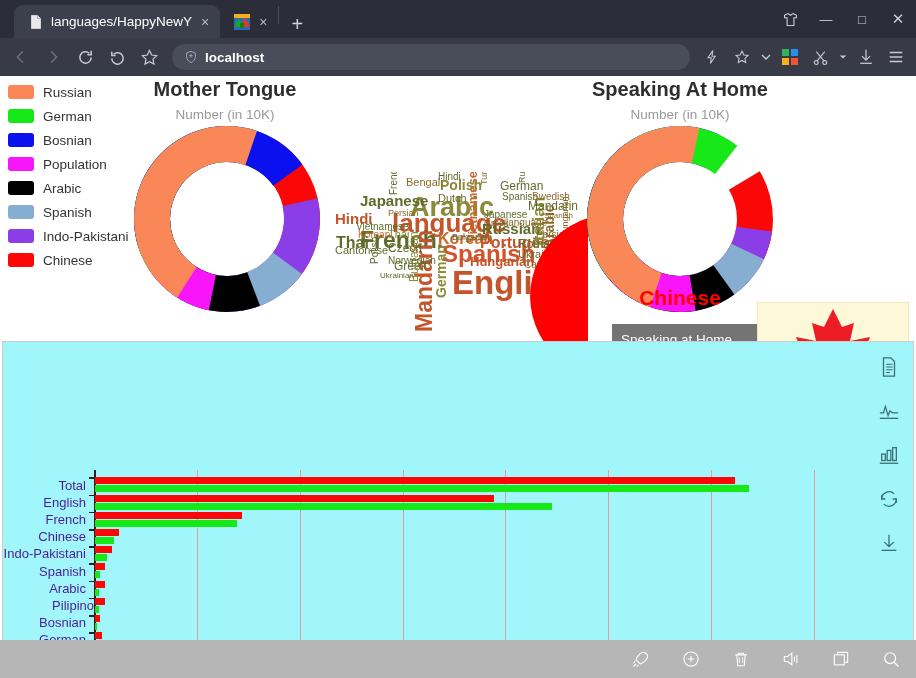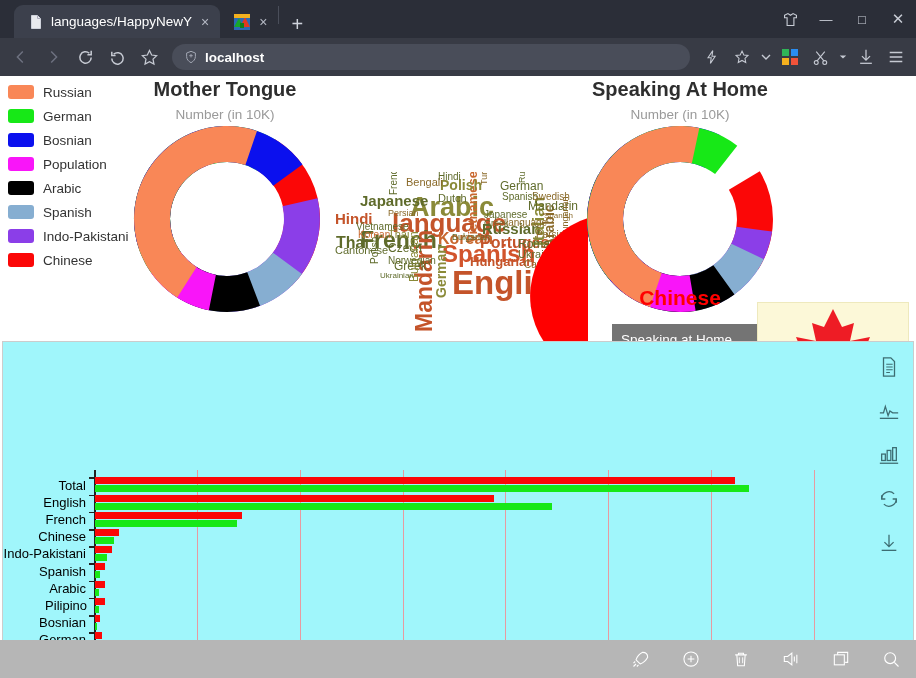--- a/index.html
+++ b/index.html
@@ -88,21 +88,21 @@
   .barchart-title {
     position:absolute; left:0; right:0; bottom:8px; text-align:center;
     font-size:18px; font-weight:bold; color:#2e2e2e;
   }
   .sidebar-tools {
     position:absolute; right:0; top:0; width:48px; height:331px;
     display:flex; flex-direction:column; align-items:center; gap:18px; padding-top:12px;
   }
   .sidebar-tools .ic { width:26px; height:26px; color:#3d6d72; display:flex; align-items:center; justify-content:center; }
   .unit-lbl { position:absolute; font-size:12px; color:#444; }
-  .cat-lbl { position:absolute; font-size:13px; color:#000000; text-align:right; white-space:nowrap; }
+  .cat-lbl { position:absolute; font-size:13px; color:#4c1d95; text-align:right; white-space:nowrap; }
   .tick-lbl { position:absolute; font-size:12.5px; color:#3a3a3a; text-align:center; white-space:nowrap; }
   .bar { position:absolute; }
   .gridline { position:absolute; width:1px; background:#e79aa0; }
   .axisline { position:absolute; background:#222222; }
   .tickmark { position:absolute; background:#222222; }
   
   .taskbar {
     position:absolute; left:0; bottom:0; width:916px; height:38px; background:#b6b6b6;
     display:flex; align-items:center; justify-content:flex-end; gap:0px;
   }
@@ -441,21 +441,21 @@
           <div class="bar" title="Indo-Pakistani: 82" style="left:92px; top:204.2px; width:16.9px; height:7px; background:#fb0707;"></div>
           <div class="bar" title="Indo-Pakistani: 56" style="left:92px; top:212.2px; width:11.5px; height:7px; background:#17e817;"></div>
           <div class="cat-lbl" style="right:835px; left:0; top:221.5px; width:83px;">Spanish</div>
           <div class="tickmark" style="left:86px; top:221.4px; width:6px; height:1.5px;"></div>
           <div class="bar" title="Spanish: 50" style="left:92px; top:221.4px; width:10.3px; height:7px; background:#fb0707;"></div>
           <div class="bar" title="Spanish: 25" style="left:92px; top:229.4px; width:5.1px; height:7px; background:#17e817;"></div>
           <div class="cat-lbl" style="right:835px; left:0; top:238.7px; width:83px;">Arabic</div>
           <div class="tickmark" style="left:86px; top:238.6px; width:6px; height:1.5px;"></div>
           <div class="bar" title="Arabic: 47" style="left:92px; top:238.6px; width:9.7px; height:7px; background:#fb0707;"></div>
           <div class="bar" title="Arabic: 20" style="left:92px; top:246.6px; width:4.1px; height:7px; background:#17e817;"></div>
-          <div class="cat-lbl" style="right:835px; left:1px; top:255.89999999999998px; width:83px;">Pilipino</div>
+          <div class="cat-lbl" style="right:835px; left:8px; top:255.89999999999998px; width:83px;">Pilipino</div>
           <div class="tickmark" style="left:86px; top:255.79999999999998px; width:6px; height:1.5px;"></div>
           <div class="bar" title="Pilipino: 46" style="left:92px; top:255.8px; width:9.5px; height:7px; background:#fb0707;"></div>
           <div class="bar" title="Pilipino: 19" style="left:92px; top:263.8px; width:3.9px; height:7px; background:#17e817;"></div>
           <div class="cat-lbl" style="right:835px; left:0; top:273.1px; width:83px;">Bosnian</div>
           <div class="tickmark" style="left:86px; top:273px; width:6px; height:1.5px;"></div>
           <div class="bar" title="Bosnian: 25" style="left:92px; top:273.0px; width:5.1px; height:7px; background:#fb0707;"></div>
           <div class="bar" title="Bosnian: 9" style="left:92px; top:281.0px; width:2.0px; height:7px; background:#17e817;"></div>
           <div class="cat-lbl" style="right:835px; left:0; top:290.29999999999995px; width:83px;">German</div>
           <div class="tickmark" style="left:86px; top:290.19999999999993px; width:6px; height:1.5px;"></div>
           <div class="bar" title="German: 32" style="left:92px; top:290.2px; width:6.6px; height:7px; background:#fb0707;"></div>

